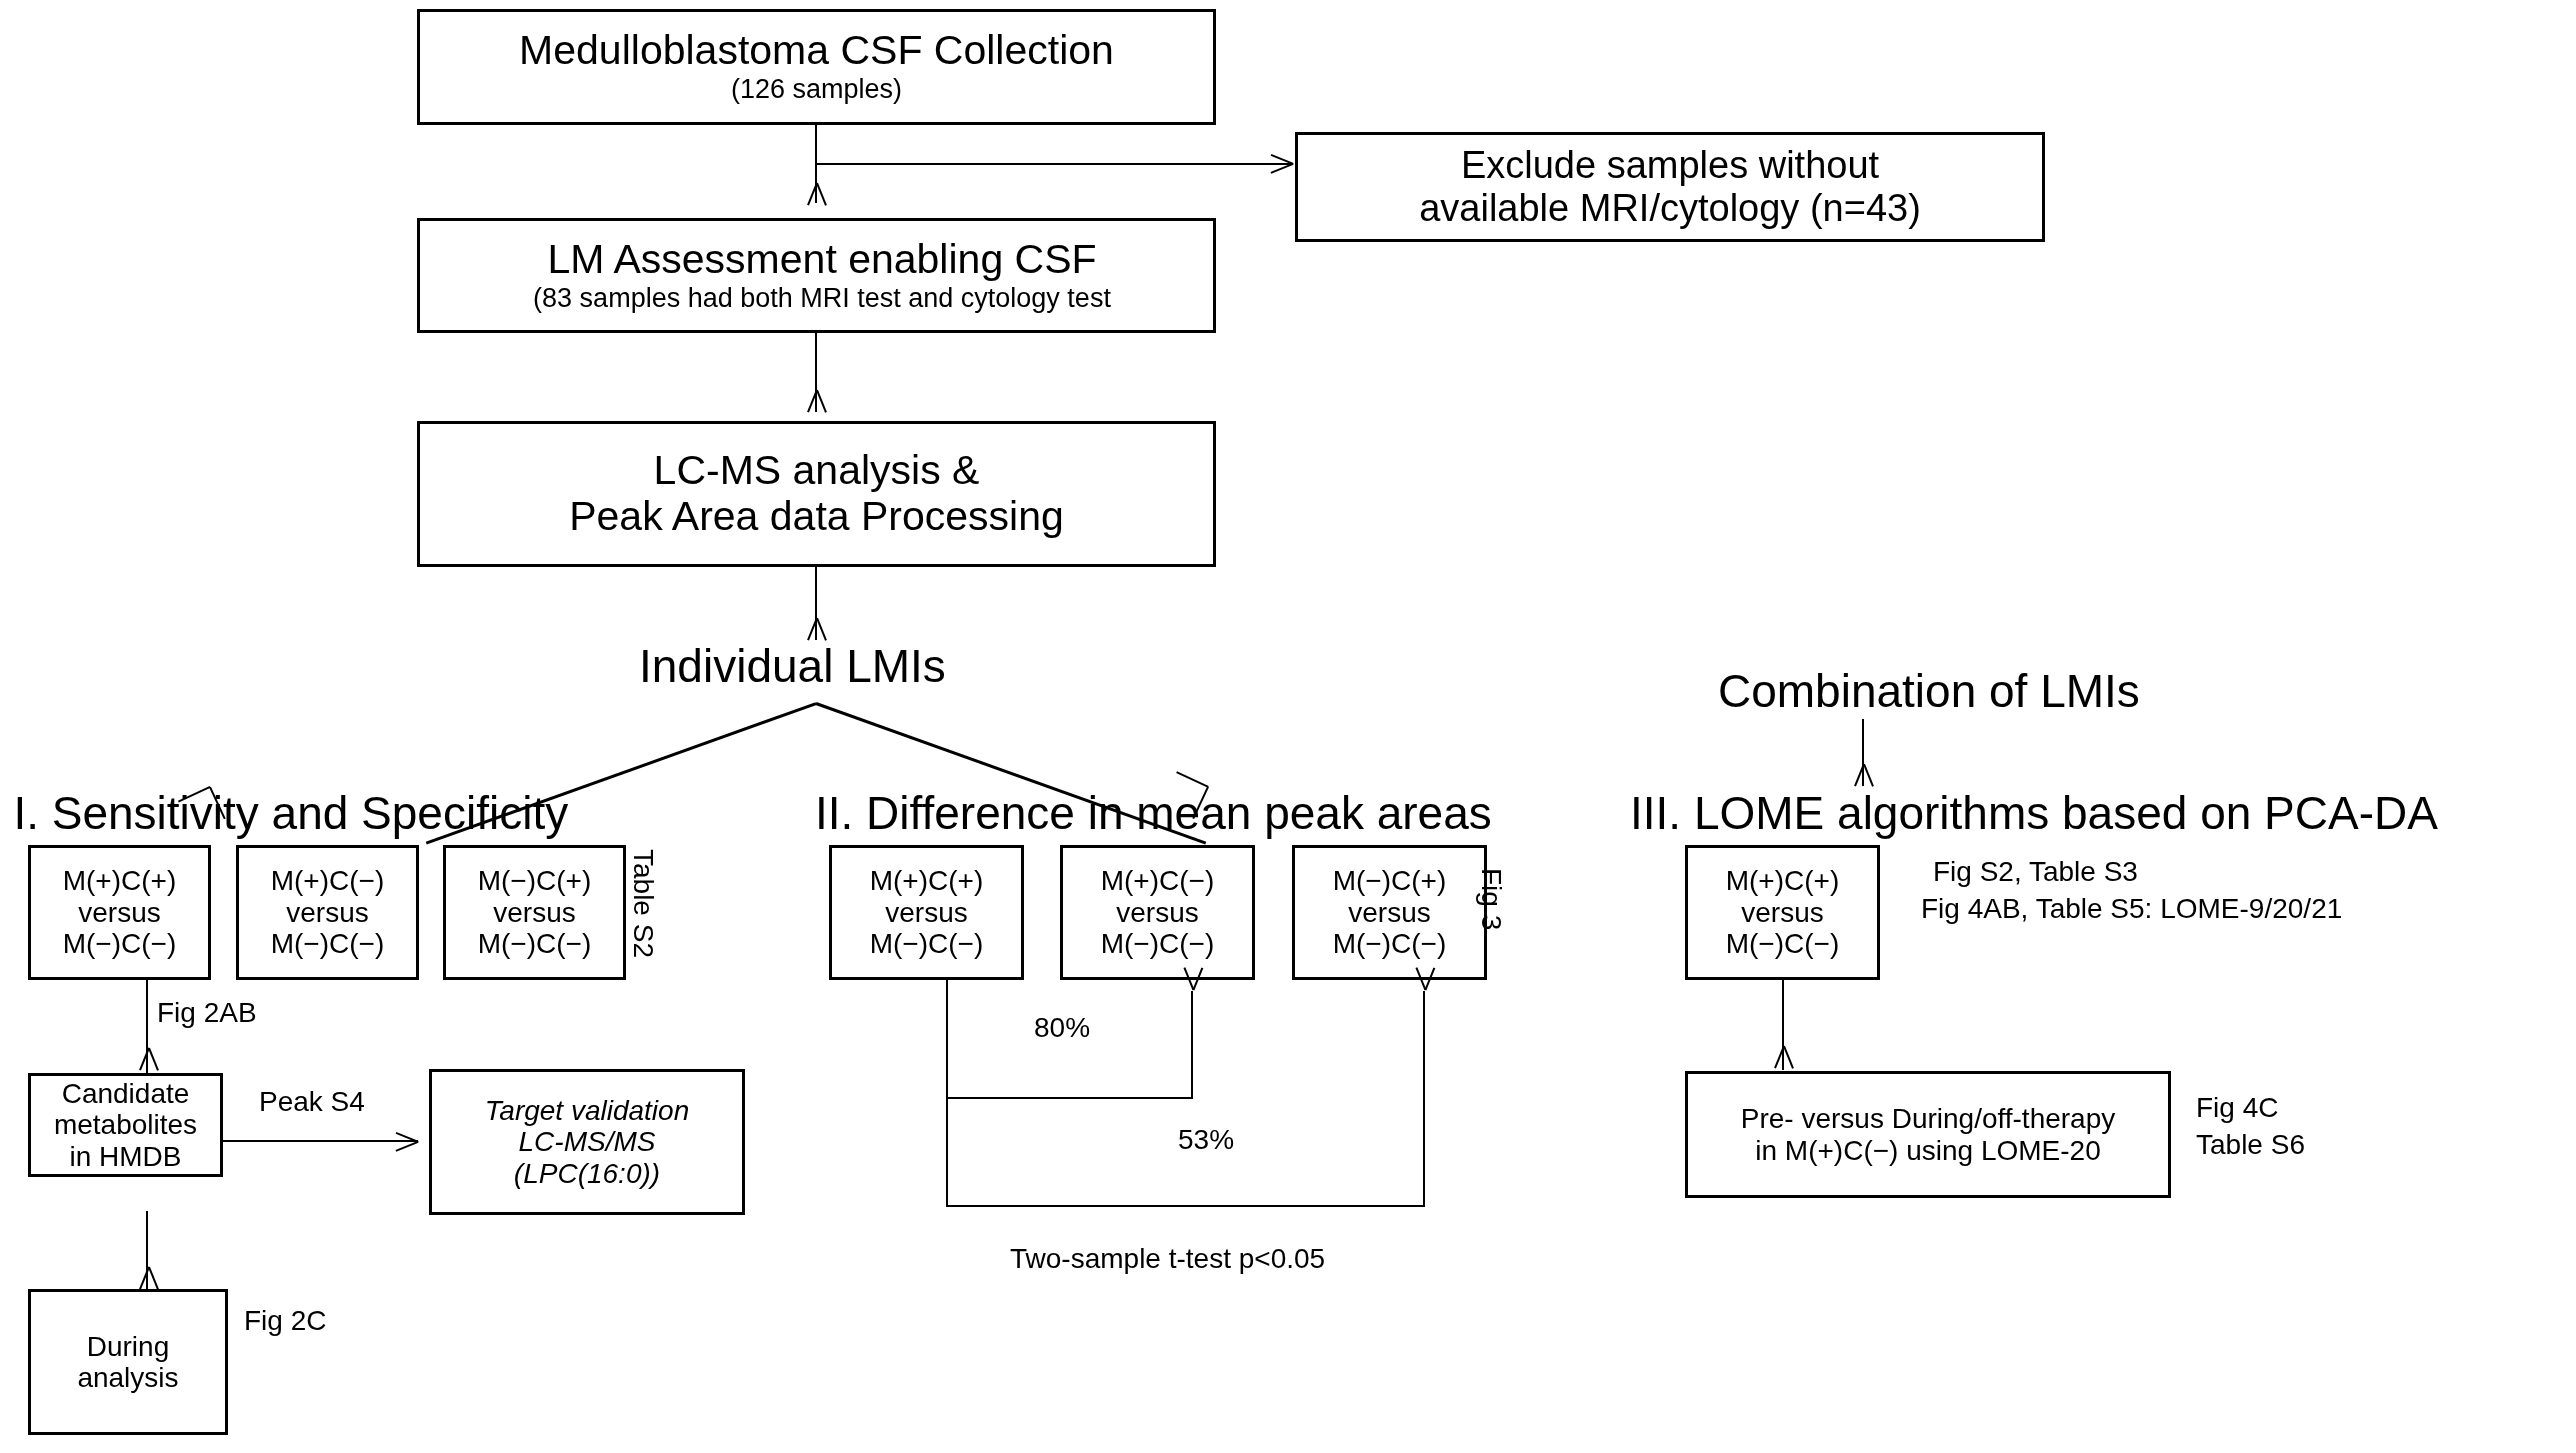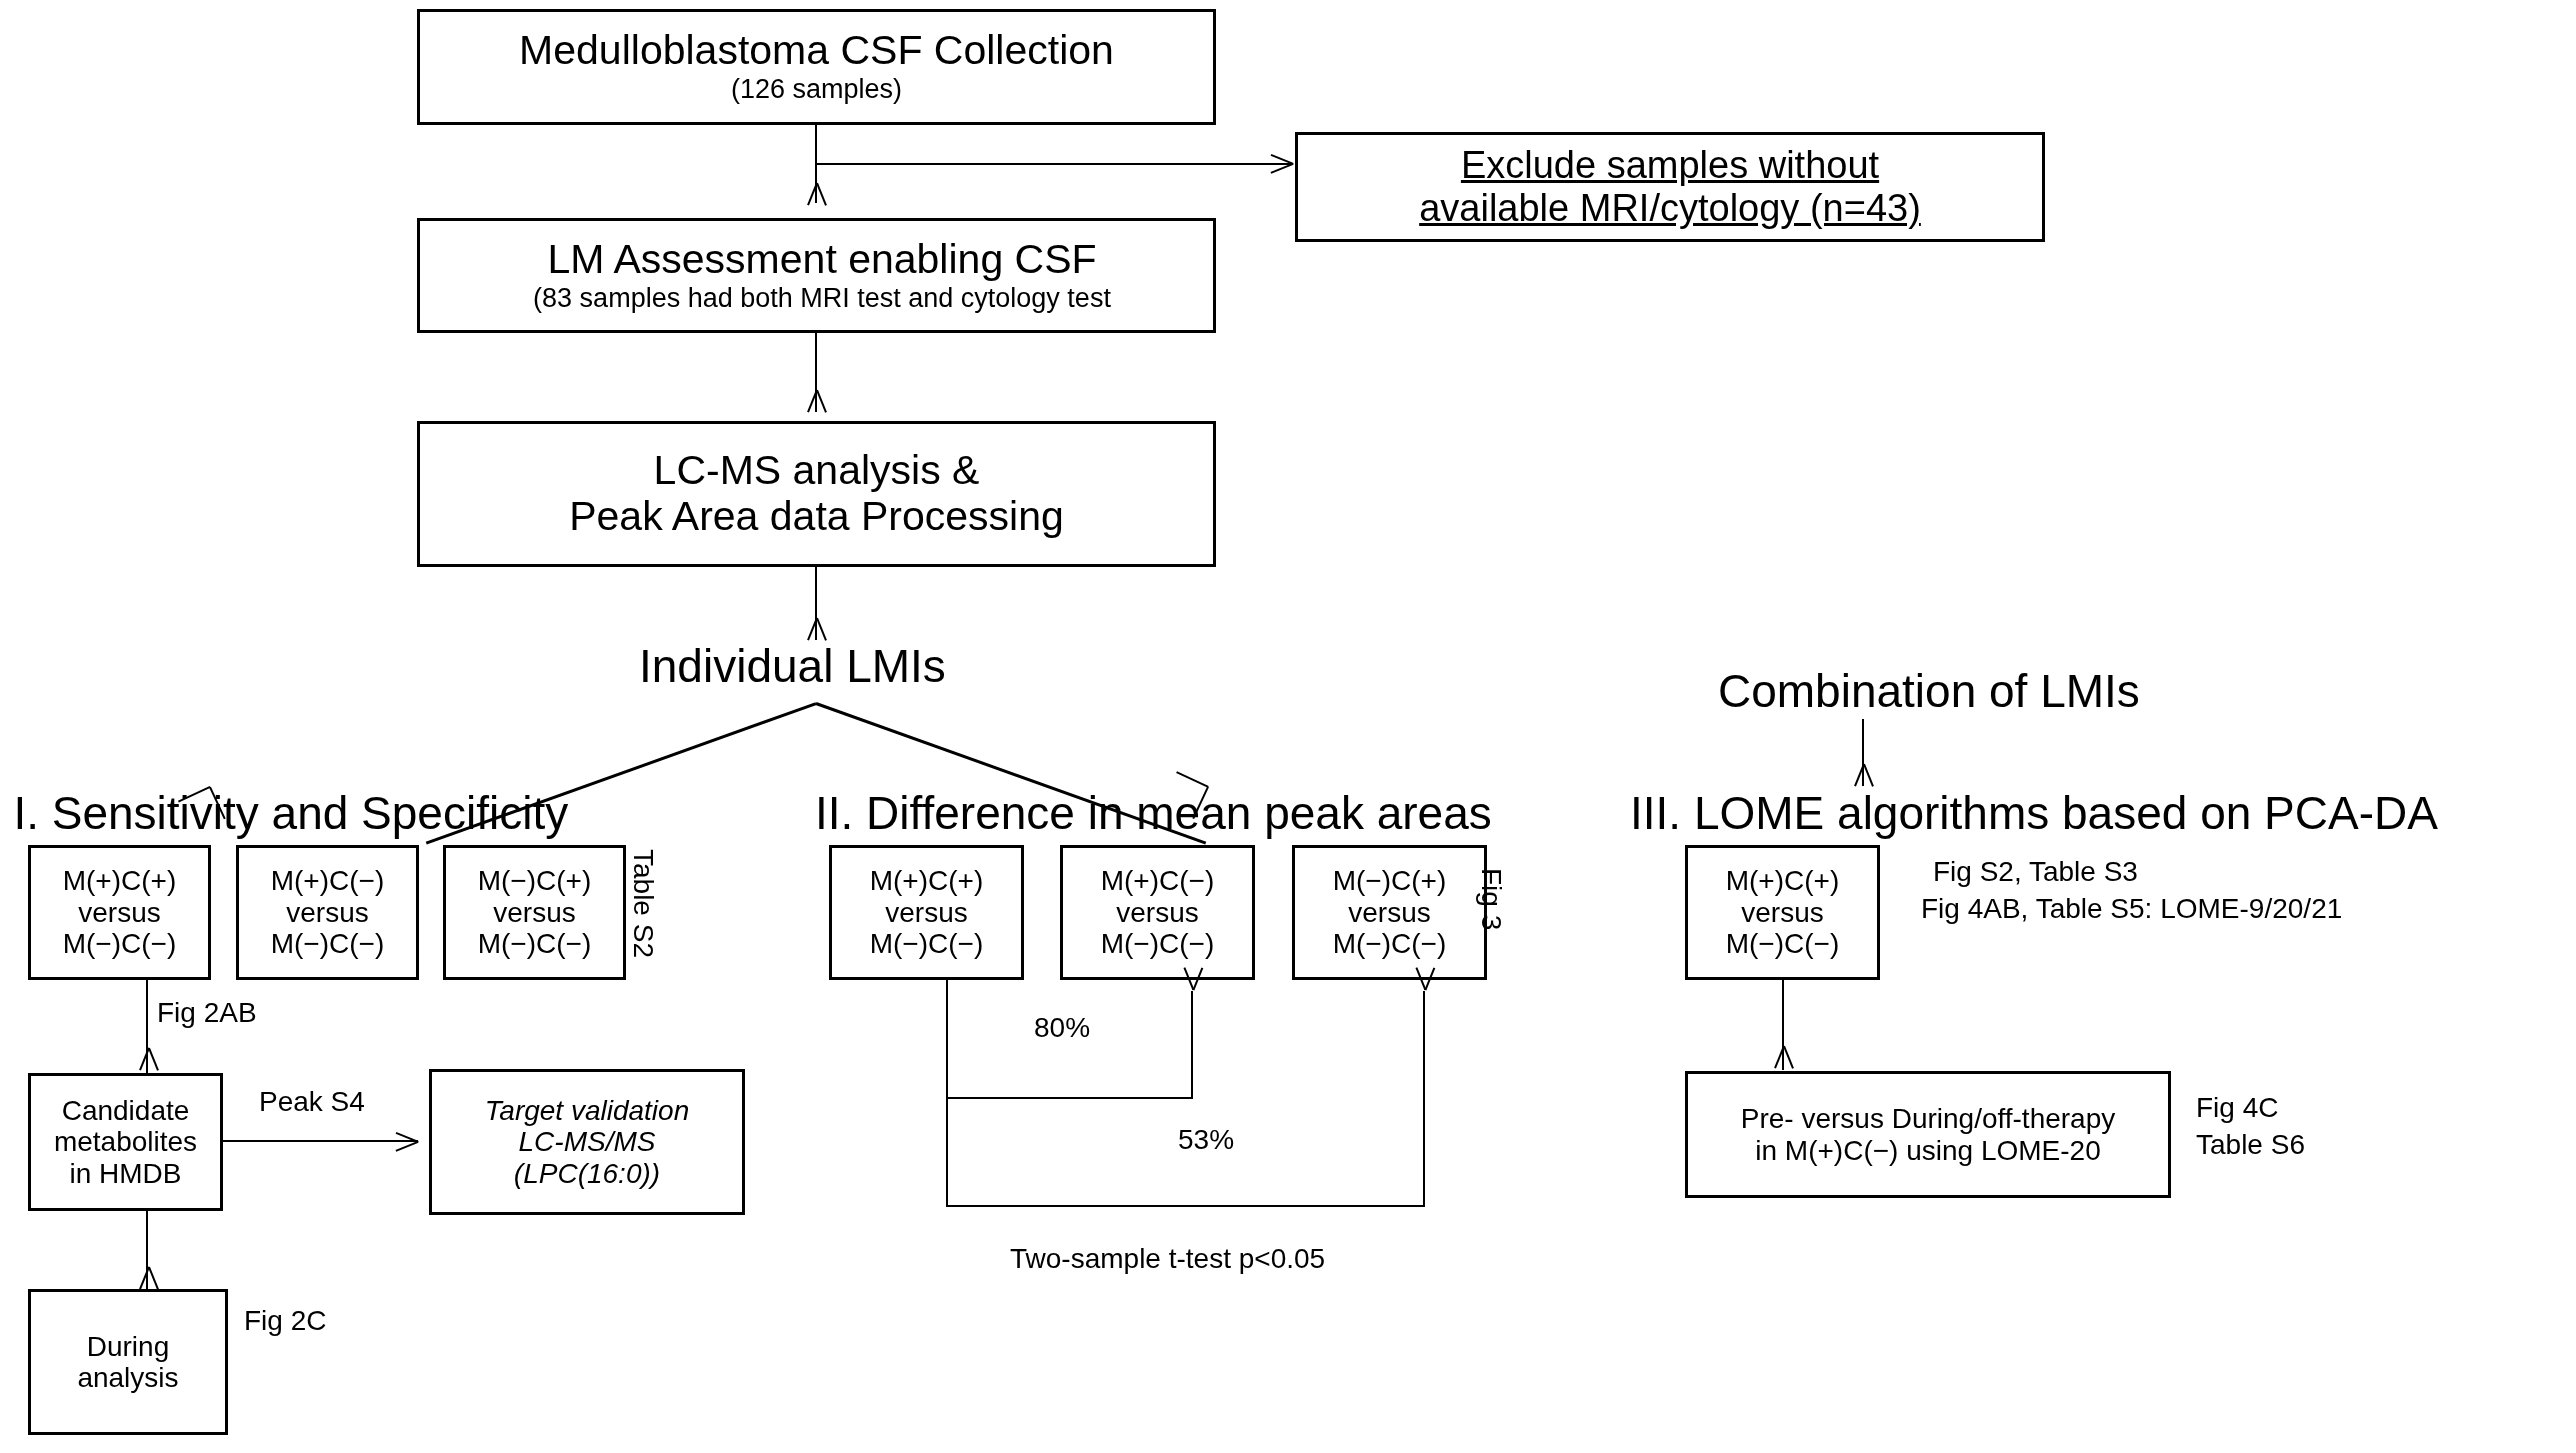--- a/index.html
+++ b/index.html
@@ -99,21 +99,21 @@
     <i style="transform:rotate(22deg);"></i>
     <i style="transform:rotate(-22deg);"></i>
   </div>
 
   <div class="ln hline" style="left:816px; top:163px; width:477px; height:2.4px;"></div>
   <div class="vee" style="left:1292px; top:164px;">
     <i style="transform:rotate(112deg);"></i>
     <i style="transform:rotate(68deg);"></i>
   </div>
 
-  <div class="box" style="left:1295px; top:132px; width:750px; height:110px;text-decoration:underline;">
+  <div class="box" style="left:1295px; top:132px; width:750px; height:110px;">
     <span class="t-mid">Exclude samples without</span>
     <span class="t-mid">available MRI/cytology (n=43)</span>
   </div>
 
   <div class="box" style="left:417px; top:218px; width:799px; height:115px;padding-left:11px;">
     <span class="t-big">LM Assessment enabling CSF</span>
     <span class="t-sub">(83 samples had both MRI test and cytology test</span>
   </div>
 
   <div class="ln vline" style="left:815px; top:333px; width:2.4px; height:79px;"></div>
@@ -175,21 +175,21 @@
   </div>
   <div class="vlabel" style="left:659px; top:849px;">Table S2</div>
 
   <div class="ln vline" style="left:146px; top:980px; width:2.4px; height:93px;"></div>
   <div class="vee" style="left:148px; top:1048px;">
     <i style="transform:rotate(22deg);"></i>
     <i style="transform:rotate(-22deg);"></i>
   </div>
   <div class="ftext t-label" style="left:157px; top:996px;">Fig 2AB</div>
 
-  <div class="box" style="left:28px; top:1073px; width:195px; height:138px;">
+  <div class="box" style="left:28px; top:1073px; width:195px; height:104px;">
     <span class="t-small">Candidate</span>
     <span class="t-small">metabolites</span>
     <span class="t-small">in HMDB</span>
   </div>
 
   <div class="ln hline" style="left:223px; top:1140px; width:195px; height:2.4px;"></div>
   <div class="vee" style="left:417px; top:1142px;">
     <i style="transform:rotate(112deg);"></i>
     <i style="transform:rotate(68deg);"></i>
   </div>

